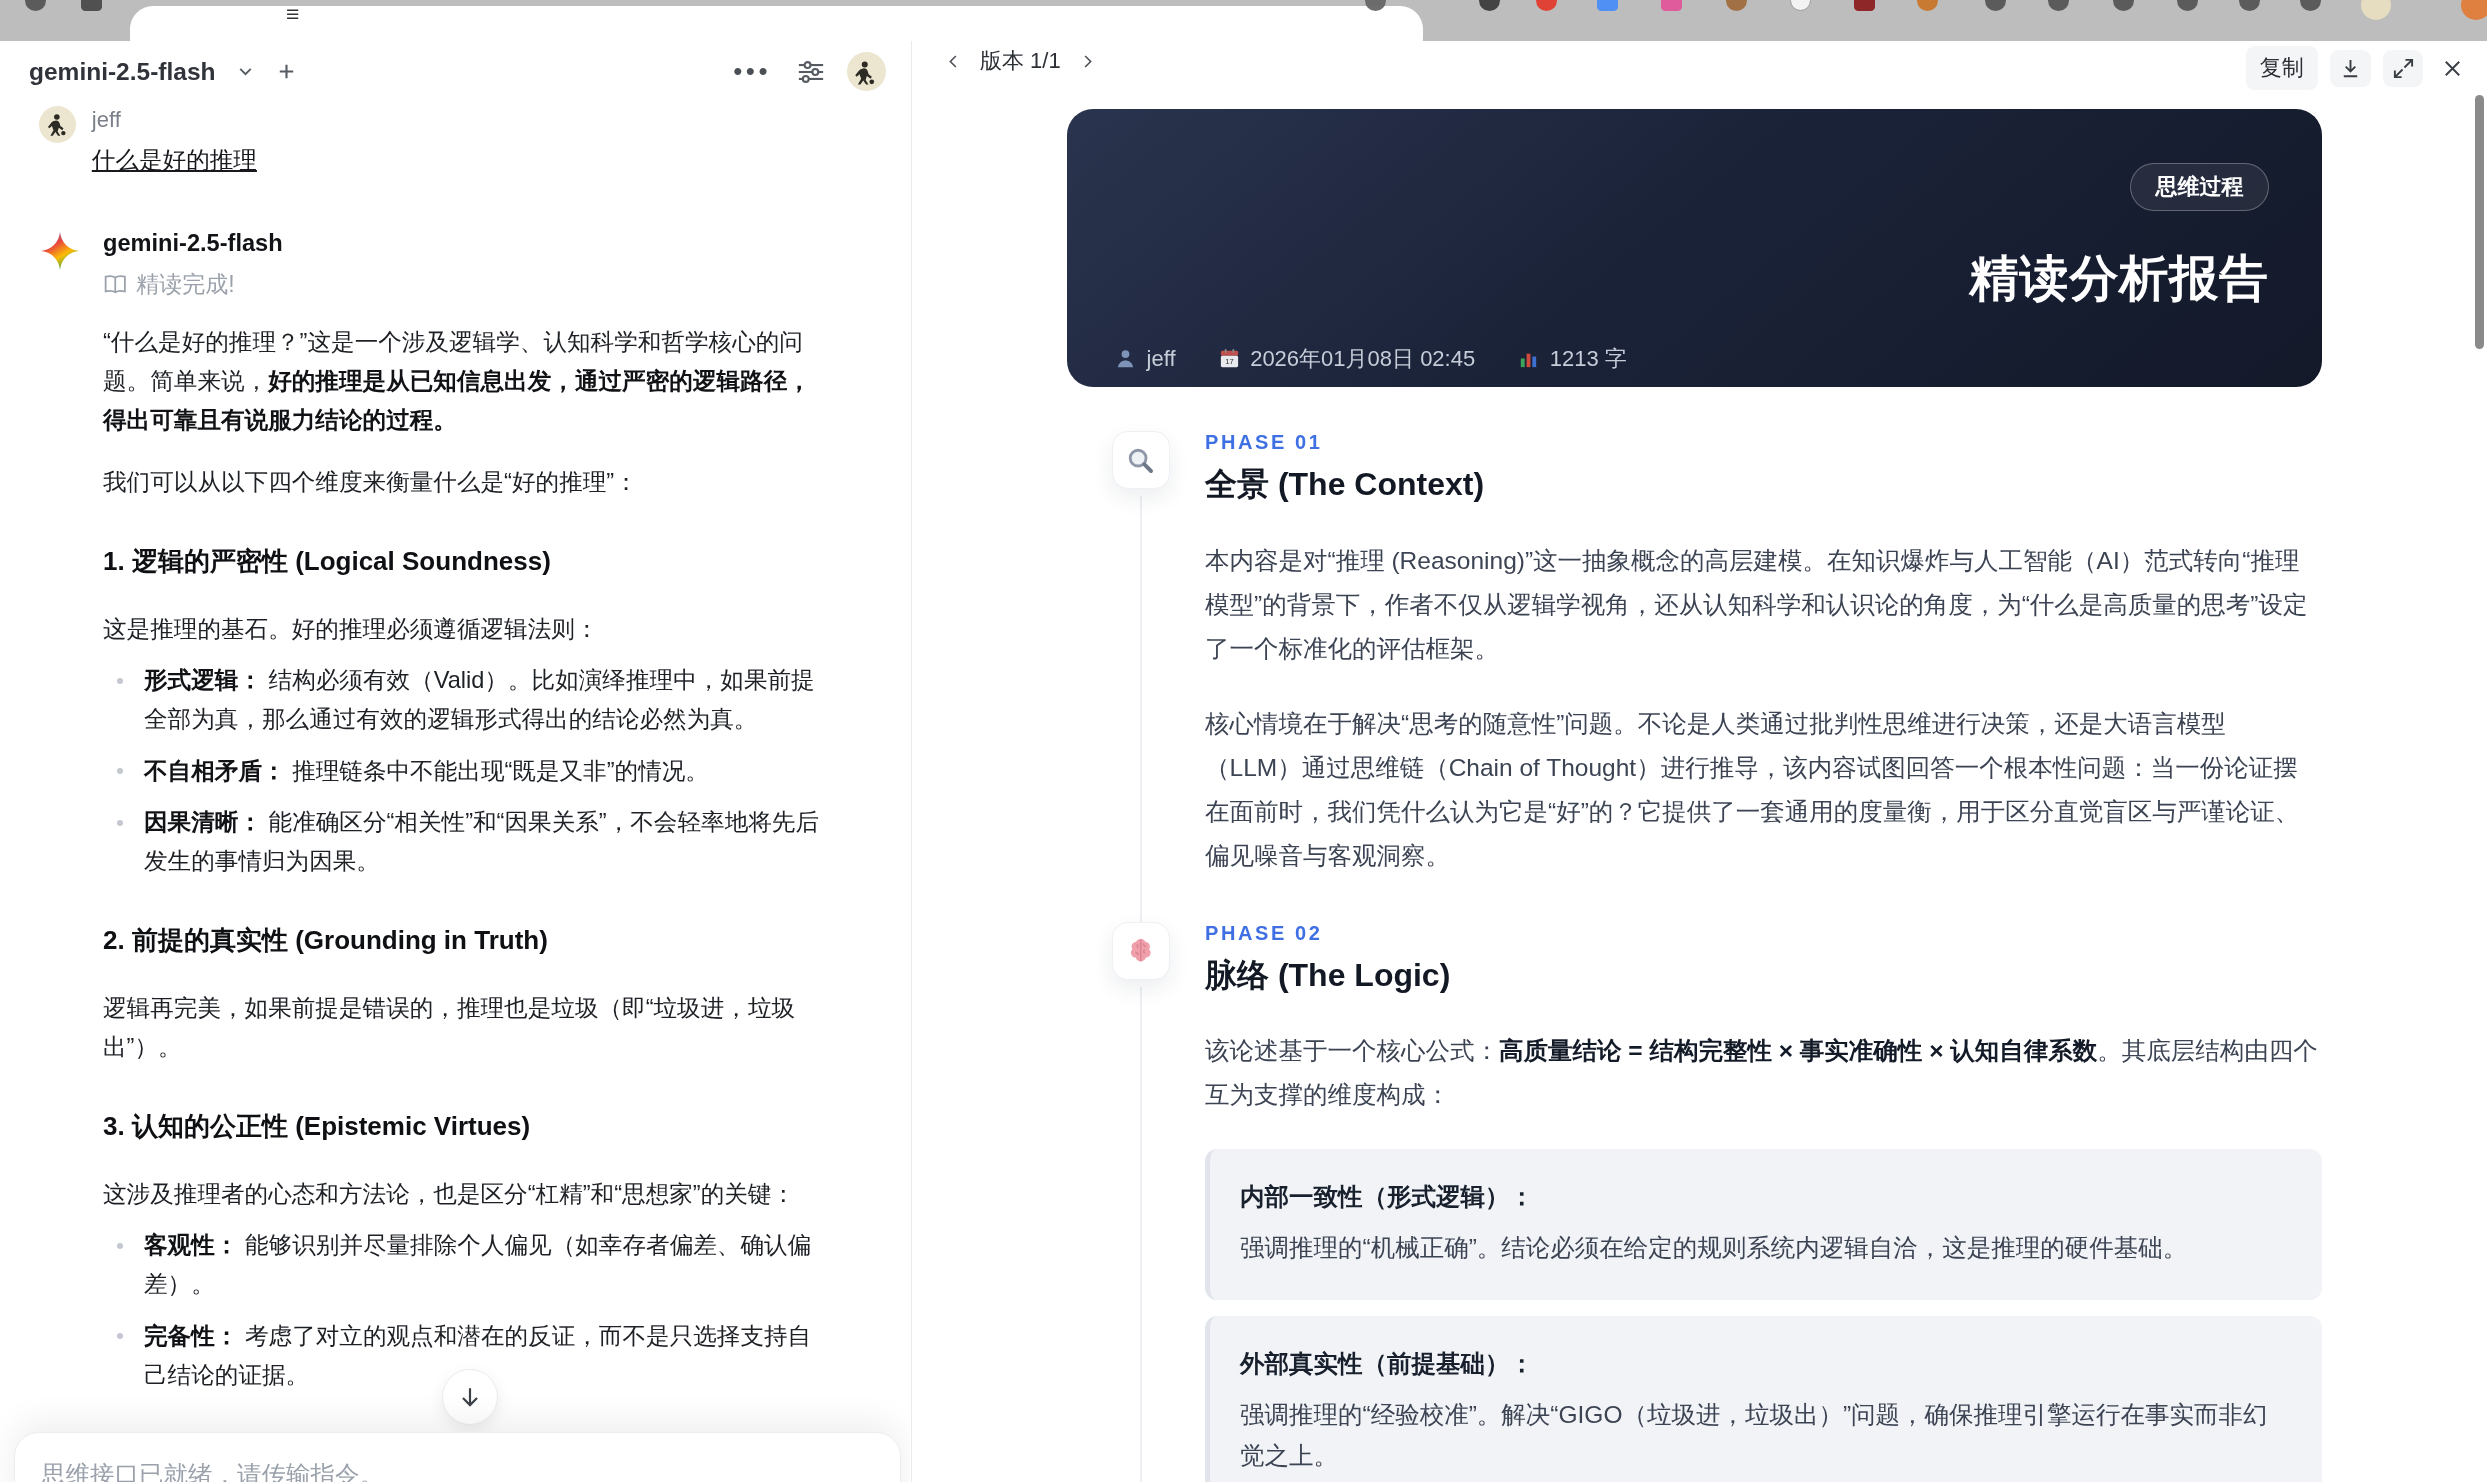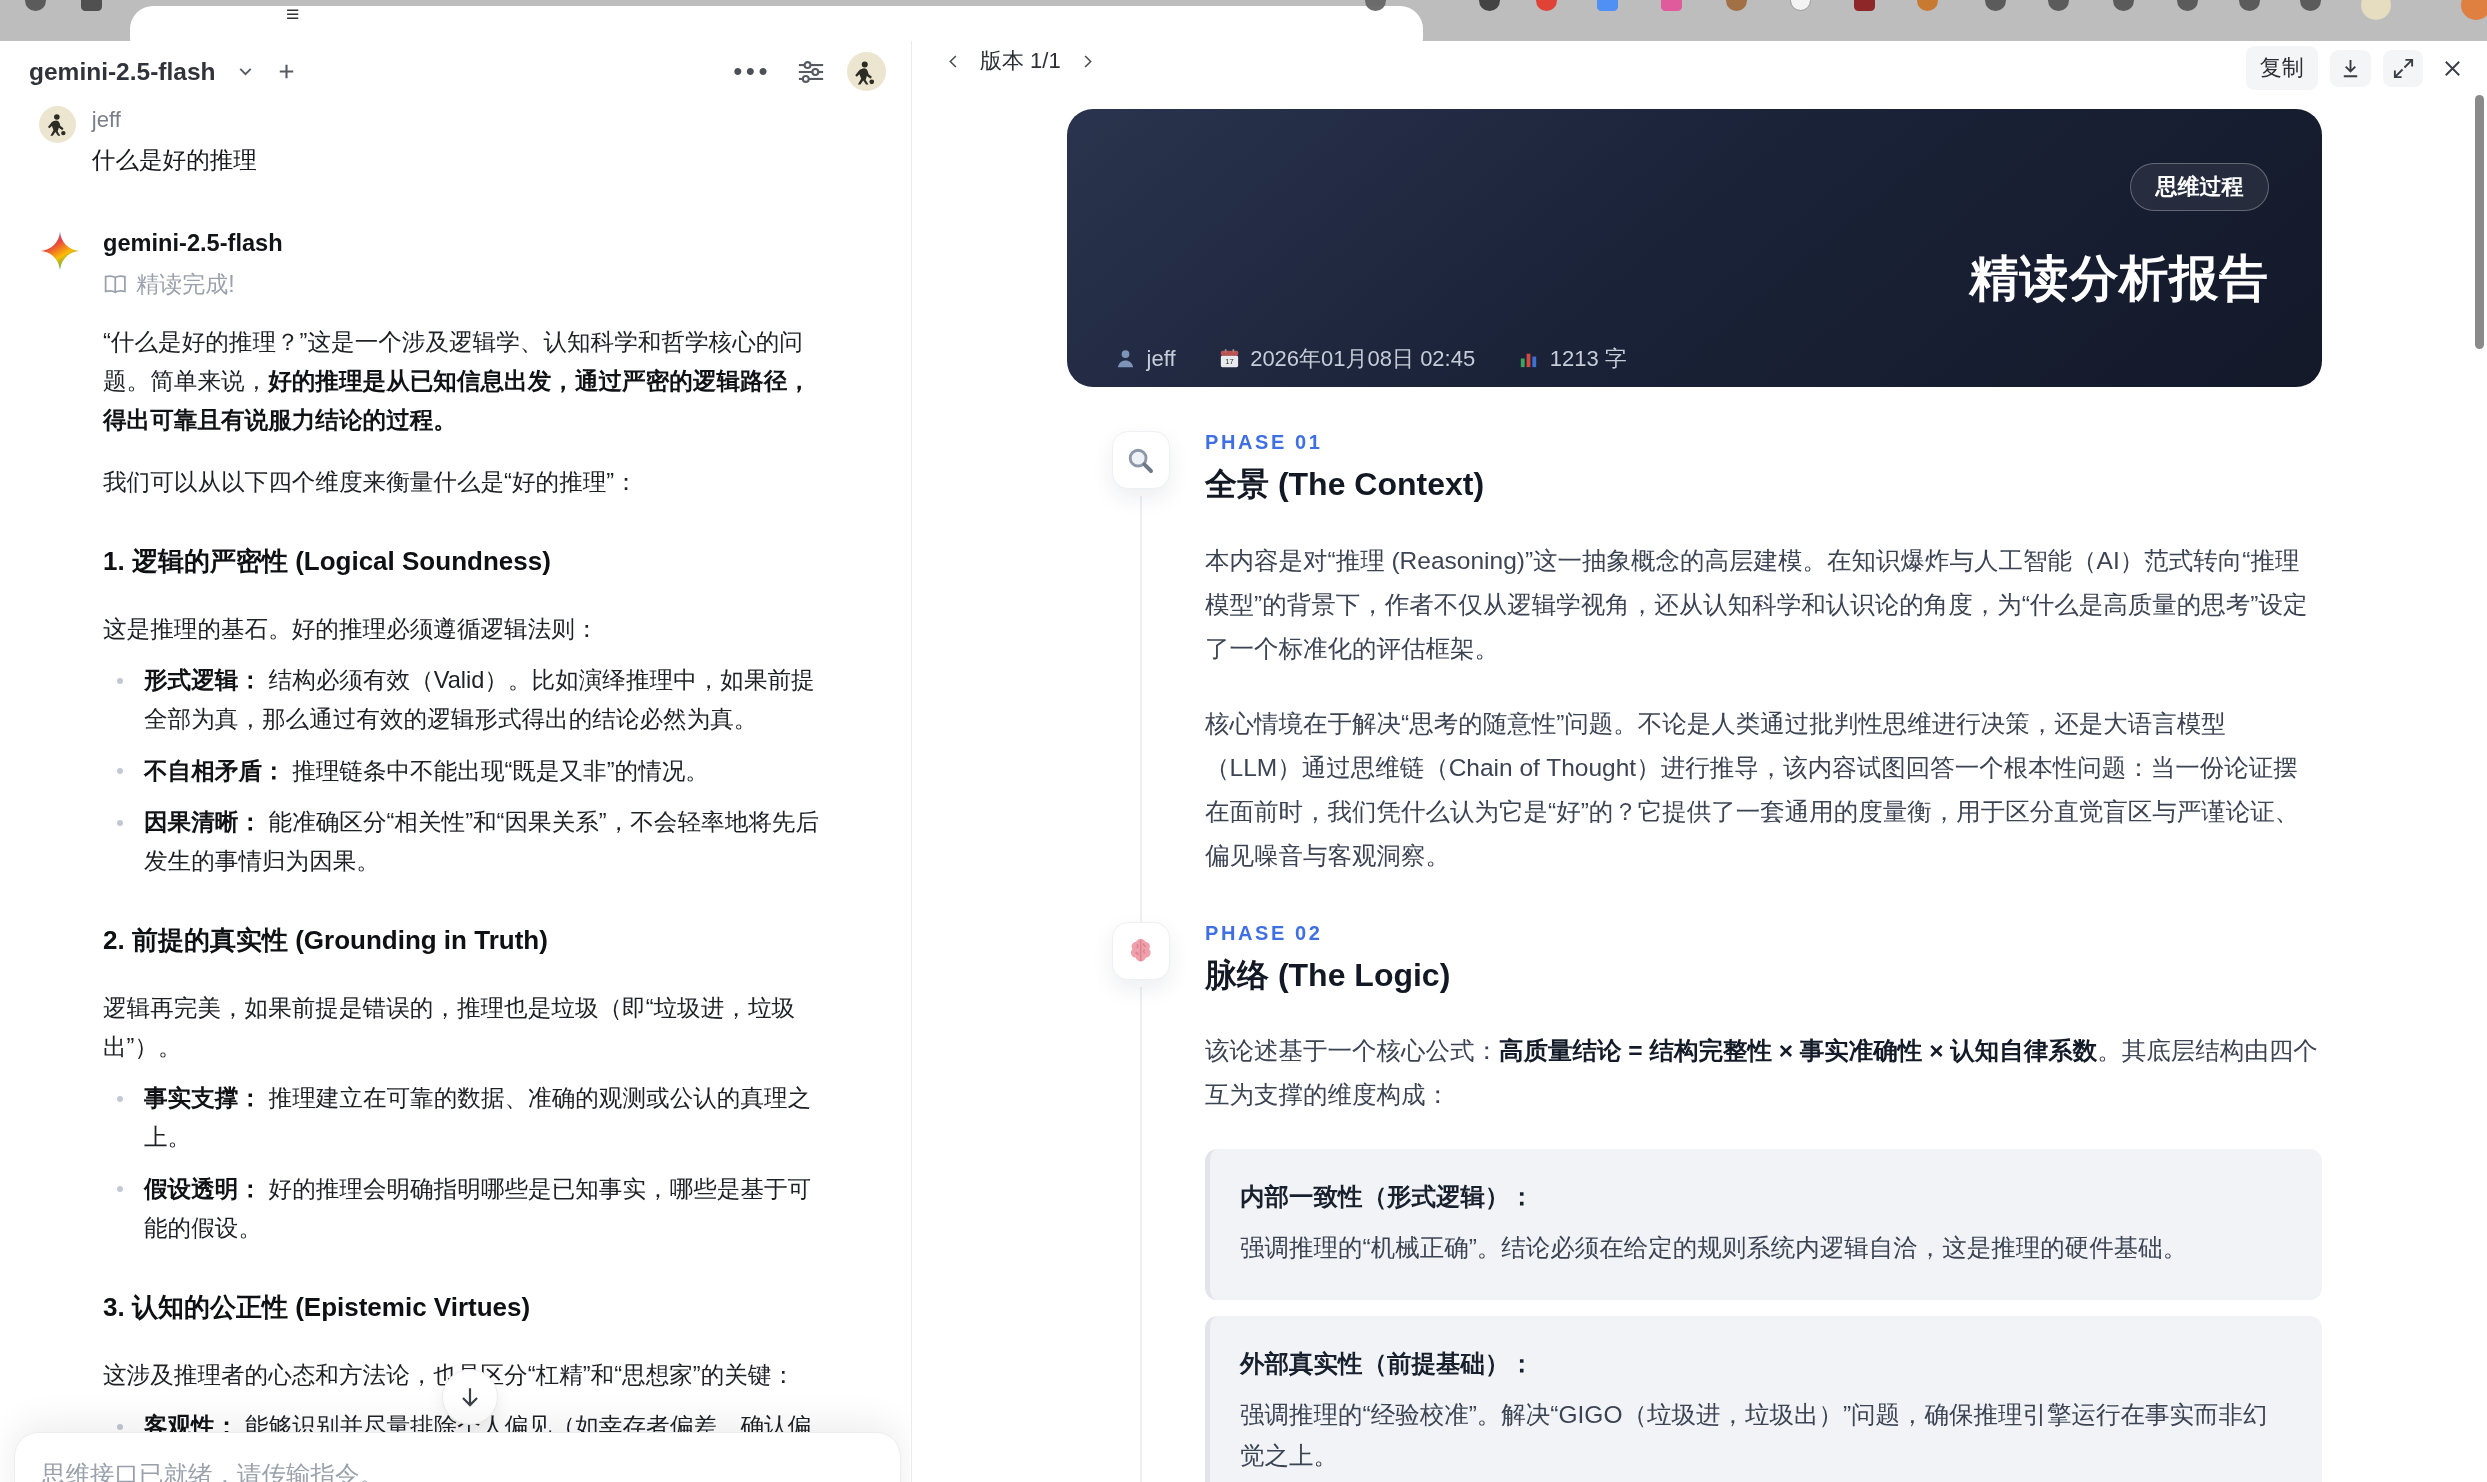--- a/index.html
+++ b/index.html
@@ -30,21 +30,21 @@
   .more-dots { font-size: 26px; letter-spacing: 3.5px; color: #4b5057; margin-right: 24.5px; cursor: default; }
   .hdr-avatar { width: 39px; height: 39px; border-radius: 50%; background: #ece5d0;
     display: flex; align-items: center; justify-content: center; margin-left: 21px; overflow: hidden; }
 
   
   .messages { padding: 5.3px 42px 0 39px; }
   .user-row { display: flex; gap: 15.8px; margin-top: 5.3px; }
   .u-avatar { width: 37px; height: 37px; border-radius: 50%; background: #ece5d0; flex: 0 0 37px;
     display: flex; align-items: center; justify-content: center; overflow: hidden; }
   .u-name { font-size: 22px; color: #7a8089; padding-top: 1.8px; }
-  .u-msg { font-size: 23.6px; color: #17191d; margin-top: 10.5px; }
+  .u-msg { font-size: 23.6px; color: #17191d; margin-top: 10.5px; text-decoration: underline; }
 
   .asst { position: relative; margin-top: 54px; }
   .a-avatar { position: absolute; left: 0; top: 0; width: 42px; height: 42px; }
   .a-name { margin-left: 64px; font-size: 23.6px; font-weight: 700; color: #111317; }
   .a-status { margin-left: 64px; margin-top: 12.3px; font-size: 23px; color: #9aa1ab;
     display: flex; align-items: center; gap: 8.8px; }
   .a-body { margin-left: 64px; margin-right: 39px; margin-top: 8.8px;
     font-size: 23.6px; line-height: 39px; color: #1d2025; }
   .a-body p { margin-top: 23px; }
   .a-body h3 { font-size: 26px; font-weight: 700; color: #0e1013; margin-top: 40px; }
@@ -224,24 +224,20 @@
           <h3>1. 逻辑的严密性 (Logical Soundness)</h3>
           <p class="sec-intro">这是推理的基石。好的推理必须遵循逻辑法则：</p>
           <ul>
             <li><span class="blabel">形式逻辑：</span> <span>结构必须有效（Valid）。比如演绎推理中，如果前提全部为真，那么通过有效的逻辑形式得出的结论必然为真。</span></li>
             <li><span class="blabel">不自相矛盾：</span> <span>推理链条中不能出现“既是又非”的情况。</span></li>
             <li><span class="blabel">因果清晰：</span> <span>能准确区分“相关性”和“因果关系”，不会轻率地将先后发生的事情归为因果。</span></li>
           </ul>
 
           <h3>2. 前提的真实性 (Grounding in Truth)</h3>
           <p class="sec-intro">逻辑再完美，如果前提是错误的，推理也是垃圾（即“垃圾进，垃圾出”）。</p>
-          <ul>
-            <li><span class="blabel">事实支撑：</span> <span>推理建立在可靠的数据、准确的观测或公认的真理之上。</span></li>
-            <li><span class="blabel">假设透明：</span> <span>好的推理会明确指明哪些是已知事实，哪些是基于可能的假设。</span></li>
-          </ul>
 
           <h3>3. 认知的公正性 (Epistemic Virtues)</h3>
           <p class="sec-intro">这涉及推理者的心态和方法论，也是区分“杠精”和“思想家”的关键：</p>
           <ul>
             <li><span class="blabel">客观性：</span> <span>能够识别并尽量排除个人偏见（如幸存者偏差、确认偏差）。</span></li>
             <li><span class="blabel">完备性：</span> <span>考虑了对立的观点和潜在的反证，而不是只选择支持自己结论的证据。</span></li>
 
           </ul>
 
         </div>

